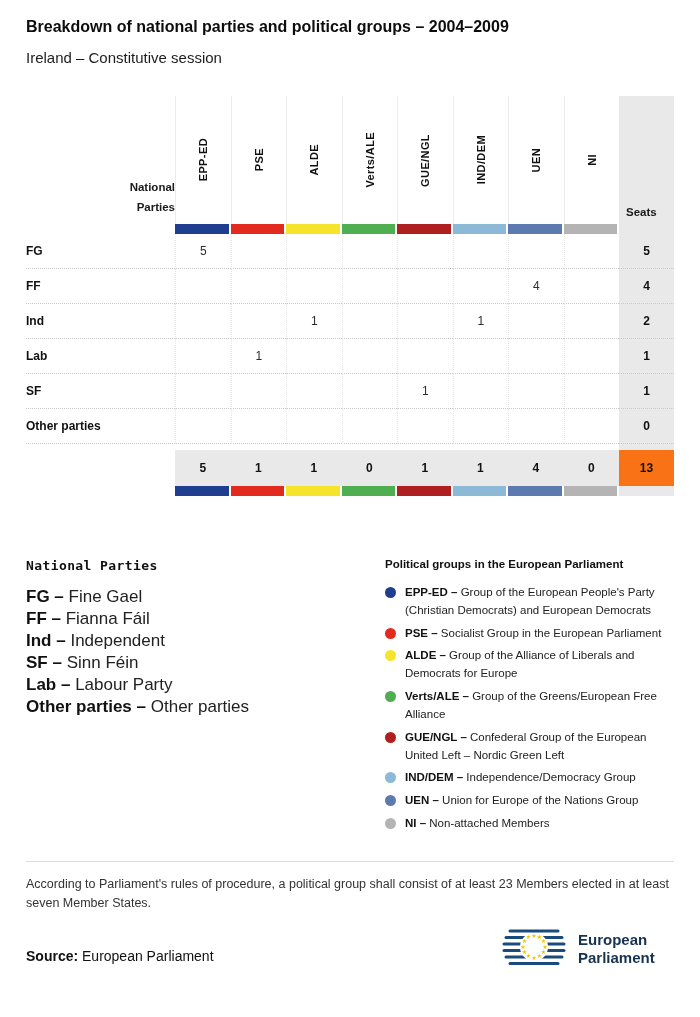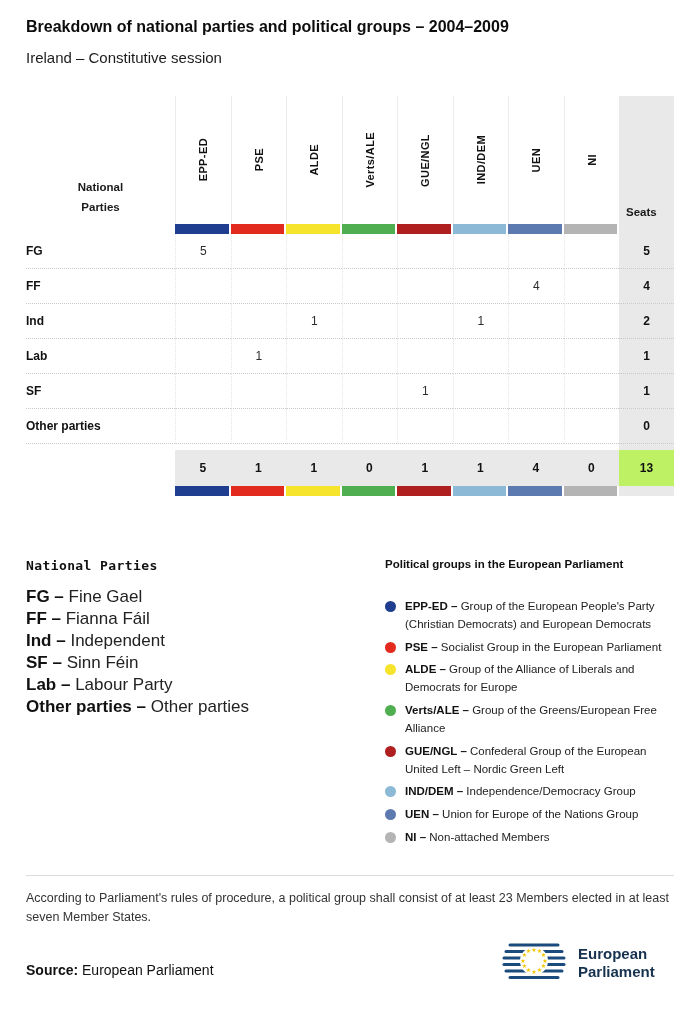--- a/index.html
+++ b/index.html
@@ -12,52 +12,52 @@
   .page { padding: 18px 26px 0; }
 
   .title { font-size: 16px; font-weight: 700; color: #0d0d0d; margin-bottom: 13px; }
   .subtitle { font-size: 15px; font-weight: 400; color: #1c1c1c; }
 
   
   .tbl { margin-top: 30px; display: grid; grid-template-columns: 149px repeat(8, 55.5px) 55px; }
   .tc { display: flex; align-items: center; justify-content: center; }
 
   .th-name { height: 128px; display: flex; flex-direction: column; justify-content: flex-end;
-             align-items: center; padding-bottom: 6px; font-size: 11.5px; font-weight: 700; line-height: 1.8; }
+             align-items: flex-end; padding-bottom: 6px; font-size: 11.5px; font-weight: 700; line-height: 1.8; }
   .th-group { height: 128px; border-left: 1px solid #ececec; }
   .vlabel { writing-mode: vertical-rl; transform: rotate(180deg); font-size: 11px; font-weight: 700; letter-spacing: .4px; color: #111; }
   .th-seats { height: 128px; background: #e9e9e9; display: flex; align-items: flex-end;
               justify-content: flex-start; padding: 0 0 6px 7px; font-size: 11.5px; font-weight: 700; }
 
   .bar-spacer { height: 10px; }
   .bar { height: 10px; border-right: 2px solid #fff; }
   .bar-seats { height: 10px; background: #e9e9e9; }
 
   .td { height: 35px; font-size: 12px; color: #2d2d2d; border-bottom: 1px dotted #c9c9c9; }
   .td-party { justify-content: flex-start; font-weight: 700; color: #111; }
   .td-val { border-left: 1px dotted #e5e5e5; }
   .td-seats { background: #e9e9e9; font-weight: 700; color: #111; }
 
   .gap-main { grid-column: 1 / 10; height: 6px; }
   .gap-seats { grid-column: 10 / 11; height: 6px; background: #e9e9e9; }
 
   .tt-space { height: 36px; }
   .tt { height: 36px; background: #e9e9e9; font-size: 12px; font-weight: 700; color: #111; }
-  .tt-seats { height: 36px; background: #bef264; font-size: 12px; font-weight: 700; color: #111; }
+  .tt-seats { height: 36px; background: #f97316; font-size: 12px; font-weight: 700; color: #111; }
 
   
   .legend { margin-top: 62px; display: flex; }
   .legend-left { width: 359px; padding-right: 20px; }
   .legend-left h3 { font-family: "DejaVu Sans Mono", monospace; font-size: 13px; font-weight: 700;
                     letter-spacing: .4px; margin-bottom: 13px; color: #111; }
   .np-item { font-size: 17px; line-height: 22px; color: #222; }
   .np-item b { color: #111; }
 
   .legend-right { flex: 1; }
-  .legend-right h3 { font-size: 11.5px; font-weight: 700; margin-bottom: 28px; color: #111; }
+  .legend-right h3 { font-size: 11.5px; font-weight: 700; margin-bottom: 14px; color: #111; }
   .pg-item { display: flex; font-size: 11.5px; line-height: 1.55; margin-bottom: 5px; color: #222; }
   .pg-item b { color: #111; }
   .dot { width: 11px; height: 11px; border-radius: 50%; flex: none; margin: 3px 9px 0 0; }
   .pg-text { flex: 1; }
 
   
   .note { margin-top: 23px; border-top: 1px solid #dcdcdc; padding-top: 13px;
           font-size: 12.5px; line-height: 1.5; color: #333; }
   .footer-row { margin-top: 14px; display: flex; justify-content: space-between; align-items: flex-end; }
   .source { font-size: 14px; padding-bottom: 10px; color: #111; }

